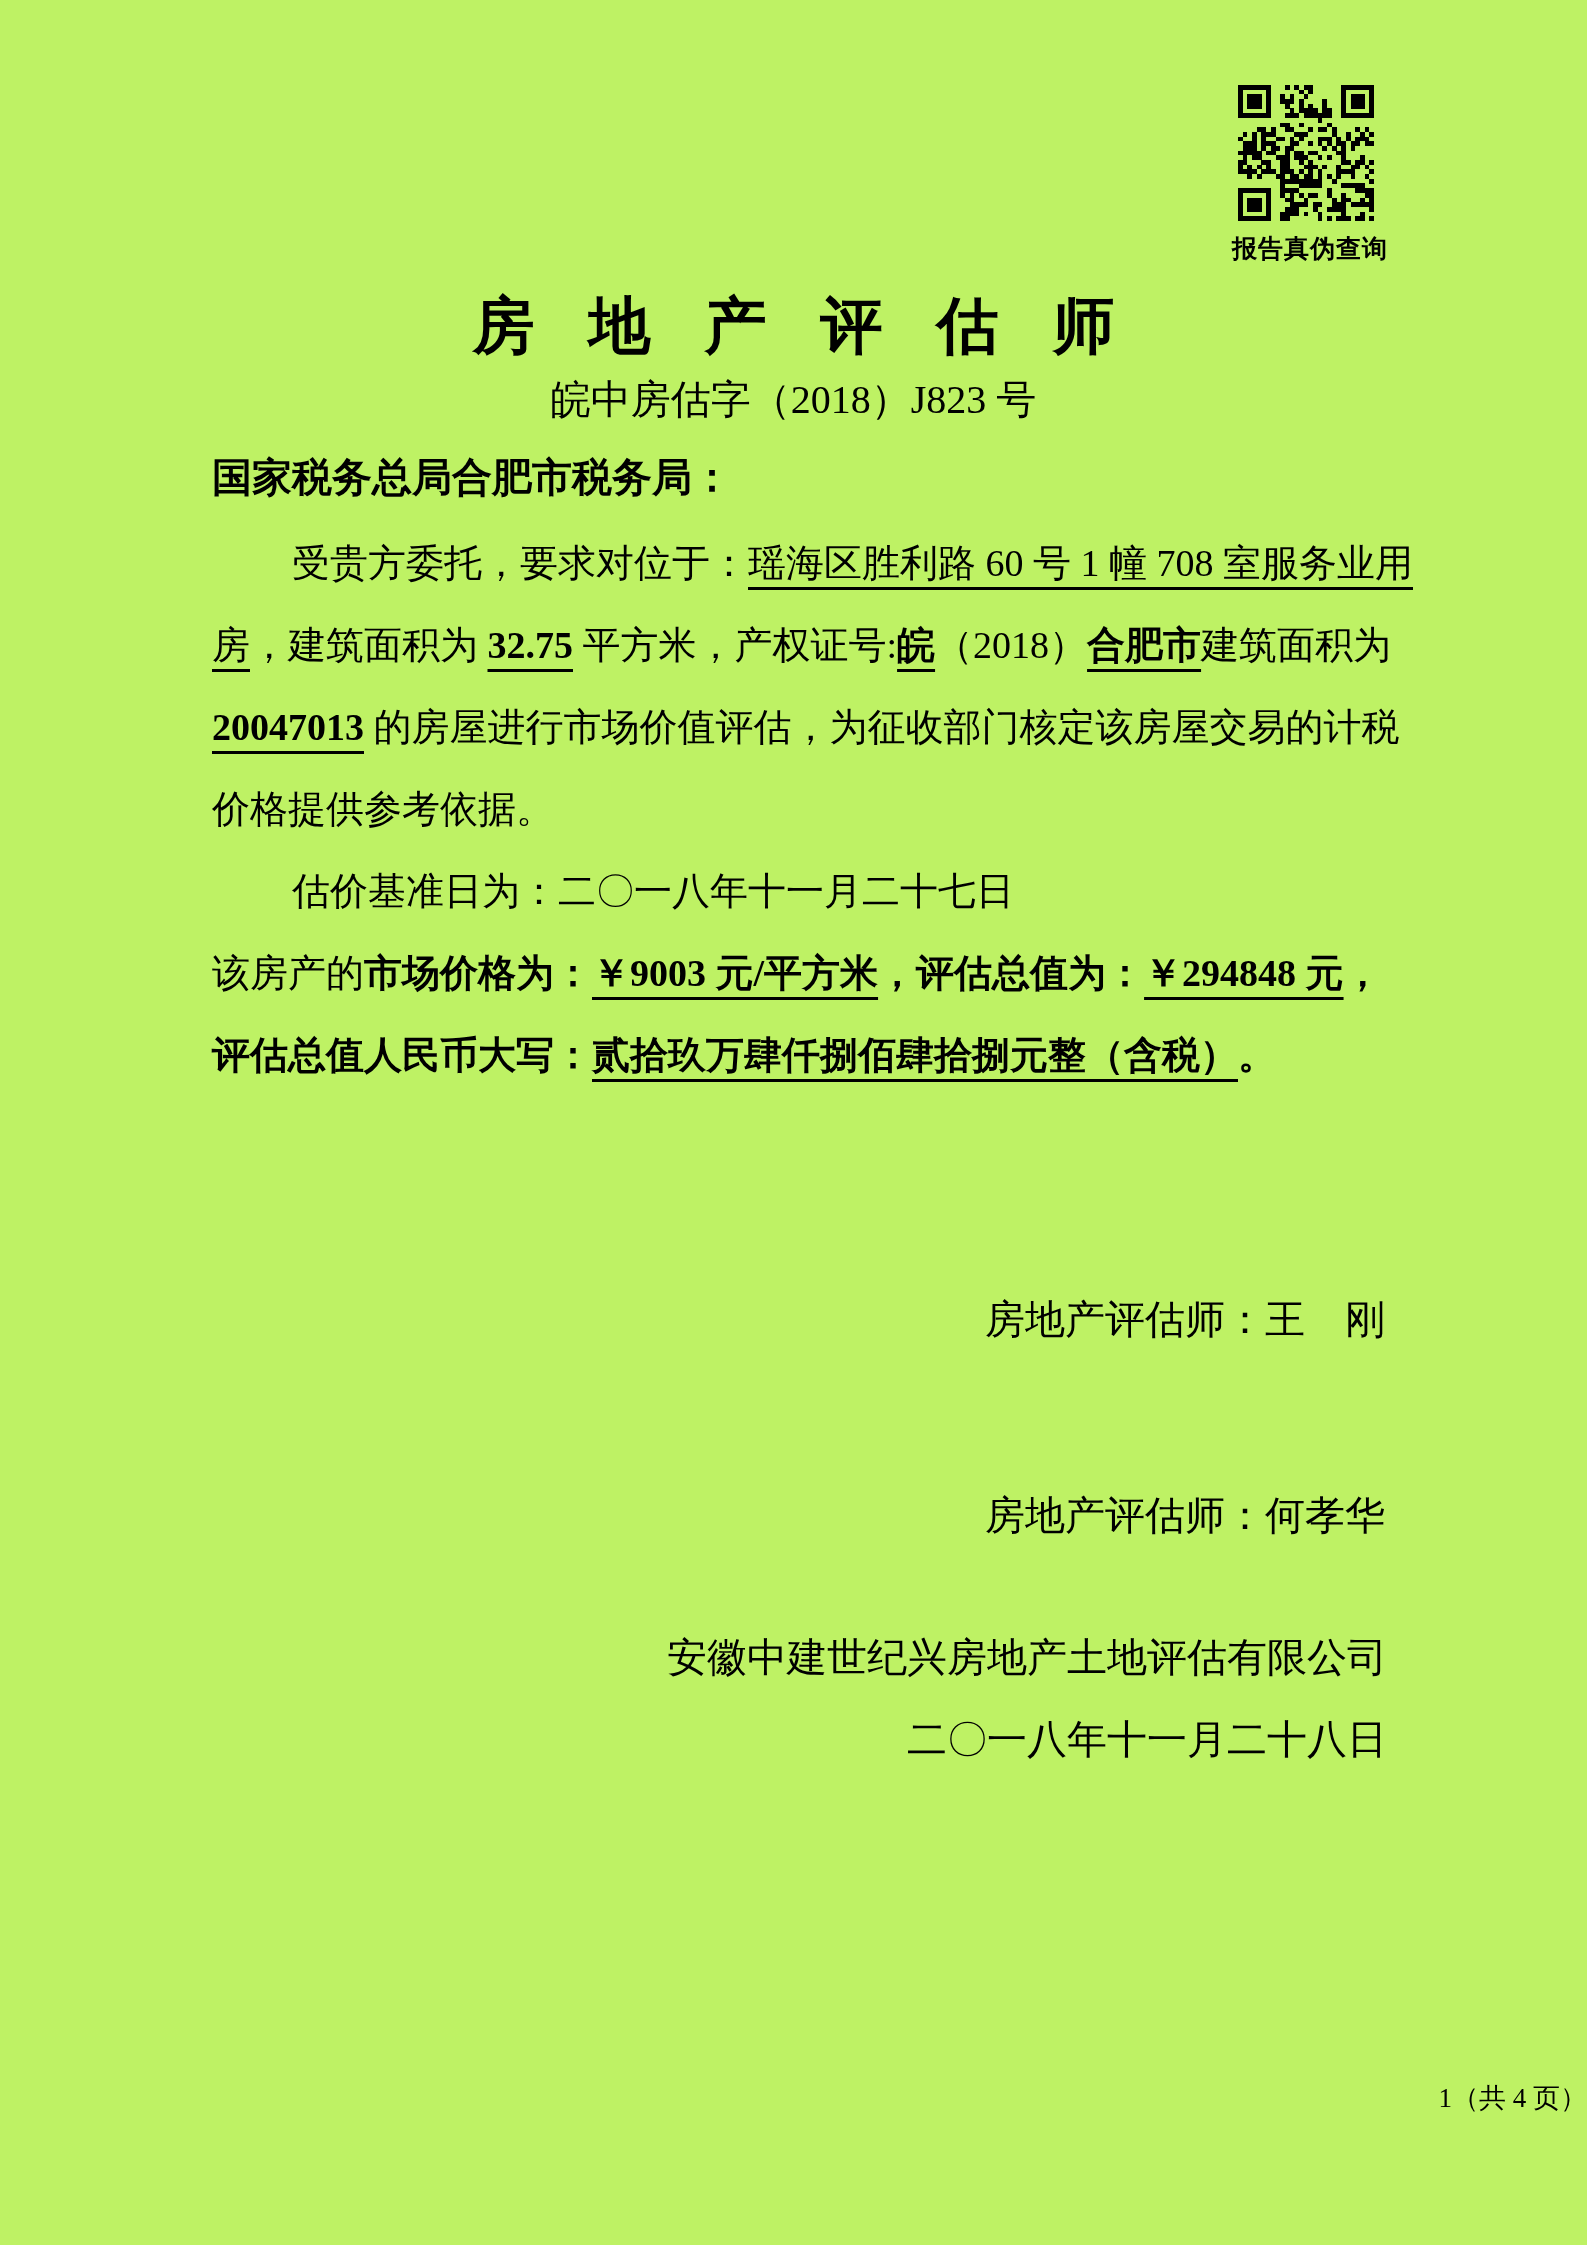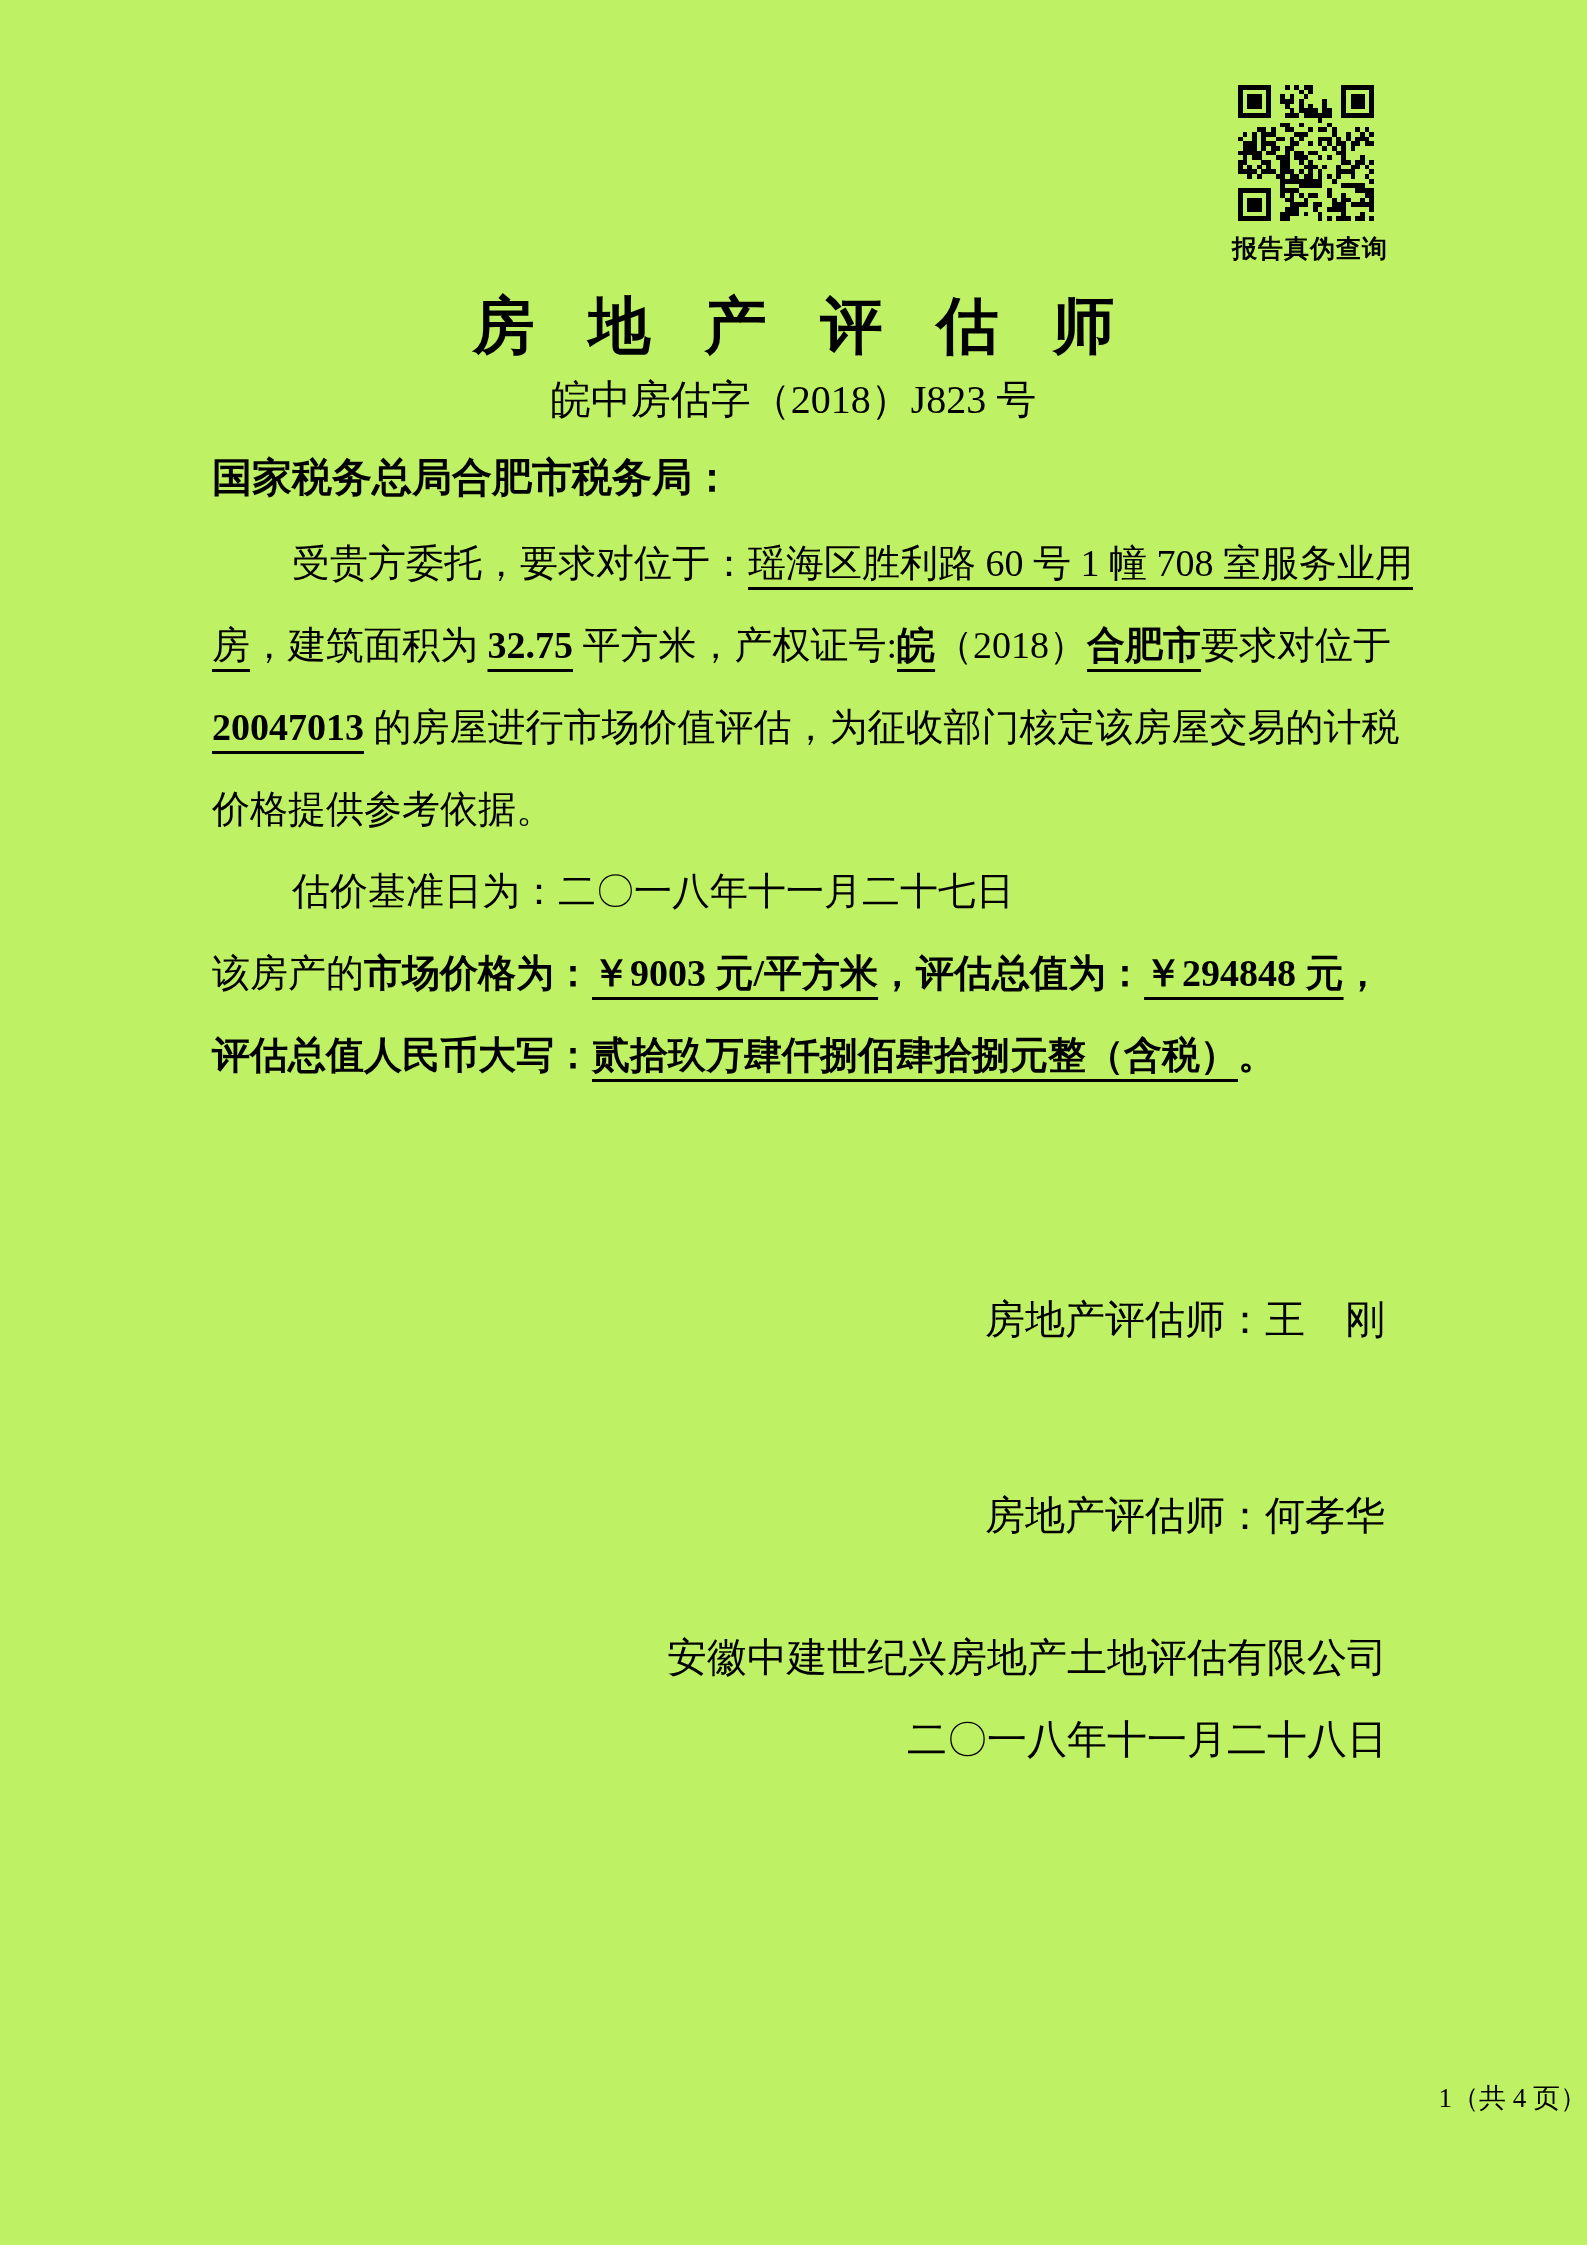--- a/index.html
+++ b/index.html
@@ -441,21 +441,21 @@
   <div class="title-row">
     <span>房地产评估师</span>
   </div>
 
   <div class="subtitle">皖中房估字（2018）J823 号</div>
 
   <div class="addressee">国家税务总局合肥市税务局：</div>
 
   <div class="body-block">
       <div class="line indent"><span>受贵方委托，要求对位于：</span><span class="u">瑶海区胜利路 60 号 1 幢 708 室服务业用</span></div>
-      <div class="line"><span class="u">房</span><span>，建筑面积为 </span><span class="b u">32.75</span><span> 平方米，产权证号:</span><span class="b u">皖</span><span>（2018）</span><span class="b u">合肥市</span><span>要求对位于</span></div>
+      <div class="line"><span class="u">房</span><span>，建筑面积为 </span><span class="b u">32.75</span><span> 平方米，产权证号:</span><span class="b u">皖</span><span>（2018）</span><span class="b u">合肥市</span><span>建筑面积为</span></div>
       <div class="line"><span class="b u">20047013</span><span> 的房屋进行市场价值评估，为征收部门核定该房屋交易的计税</span></div>
       <div class="line"><span>价格提供参考依据。</span></div>
       <div class="line indent"><span>估价基准日为：二〇一八年十一月二十七日</span></div>
       <div class="line"><span>该房产的</span><span class="b">市场价格为：</span><span class="b u">￥9003 元/平方米</span><span class="b">，</span><span class="b">评估总值为：</span><span class="b u">￥294848 元</span><span class="b">，</span></div>
       <div class="line"><span class="b">评估总值人民币大写：</span><span class="b u">贰拾玖万肆仟捌佰肆拾捌元整（含税）</span><span class="b">。</span></div>
     </div>
 
   <div class="sig sig-1">房地产评估师：王　刚</div>
 
   <div class="sig sig-2">房地产评估师：何孝华</div>

